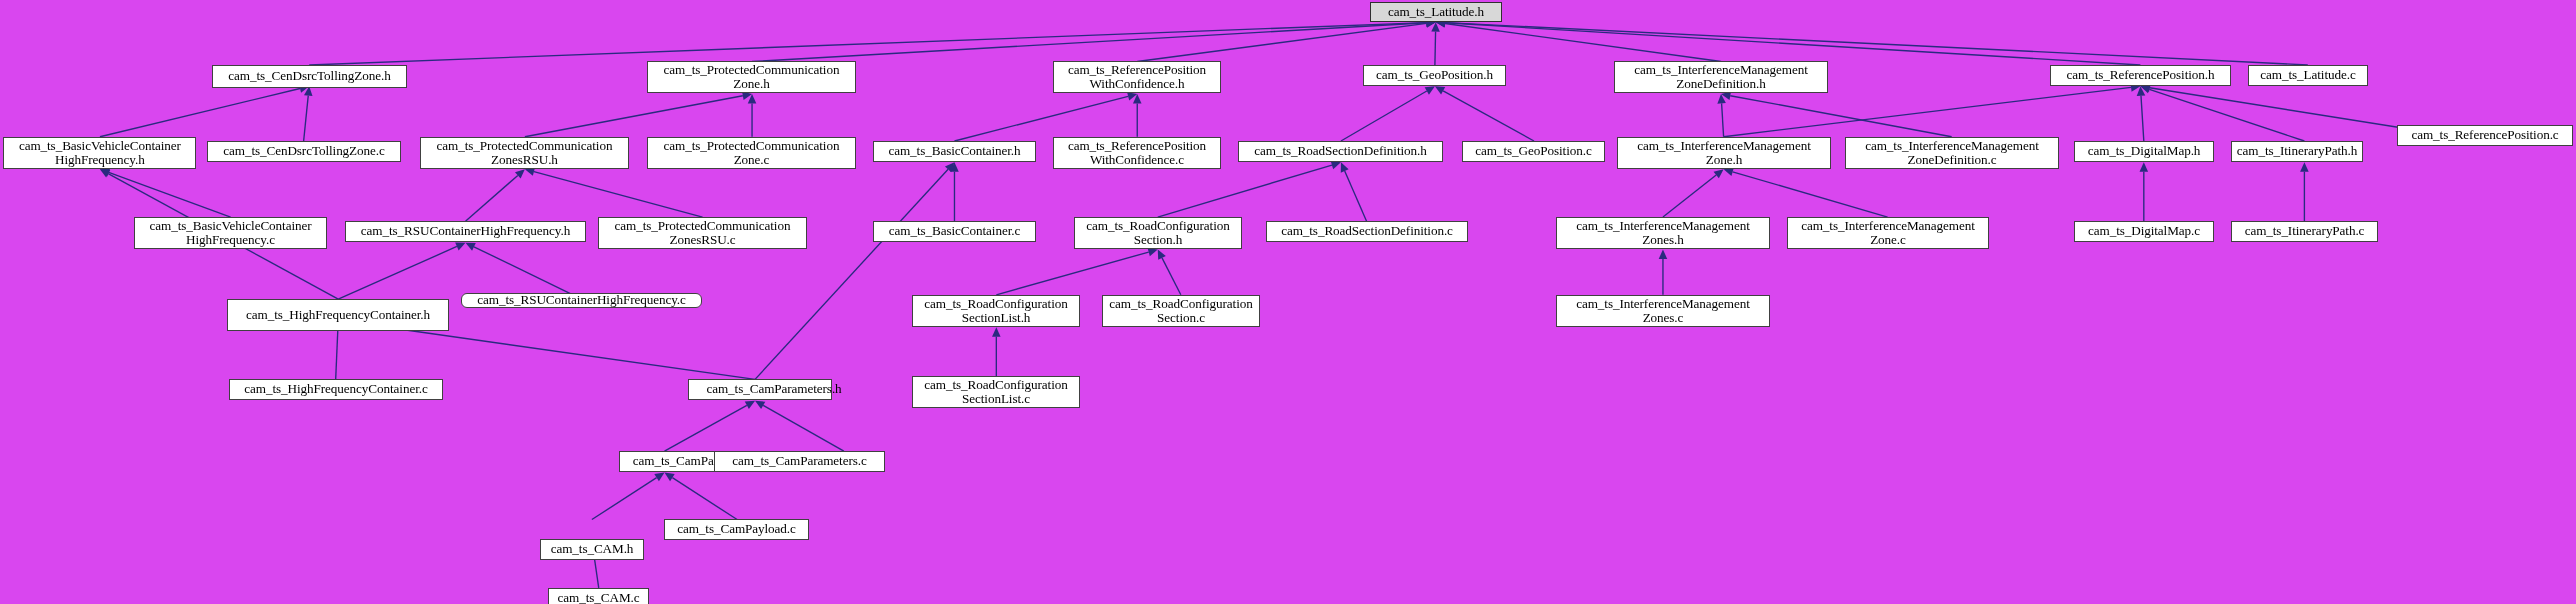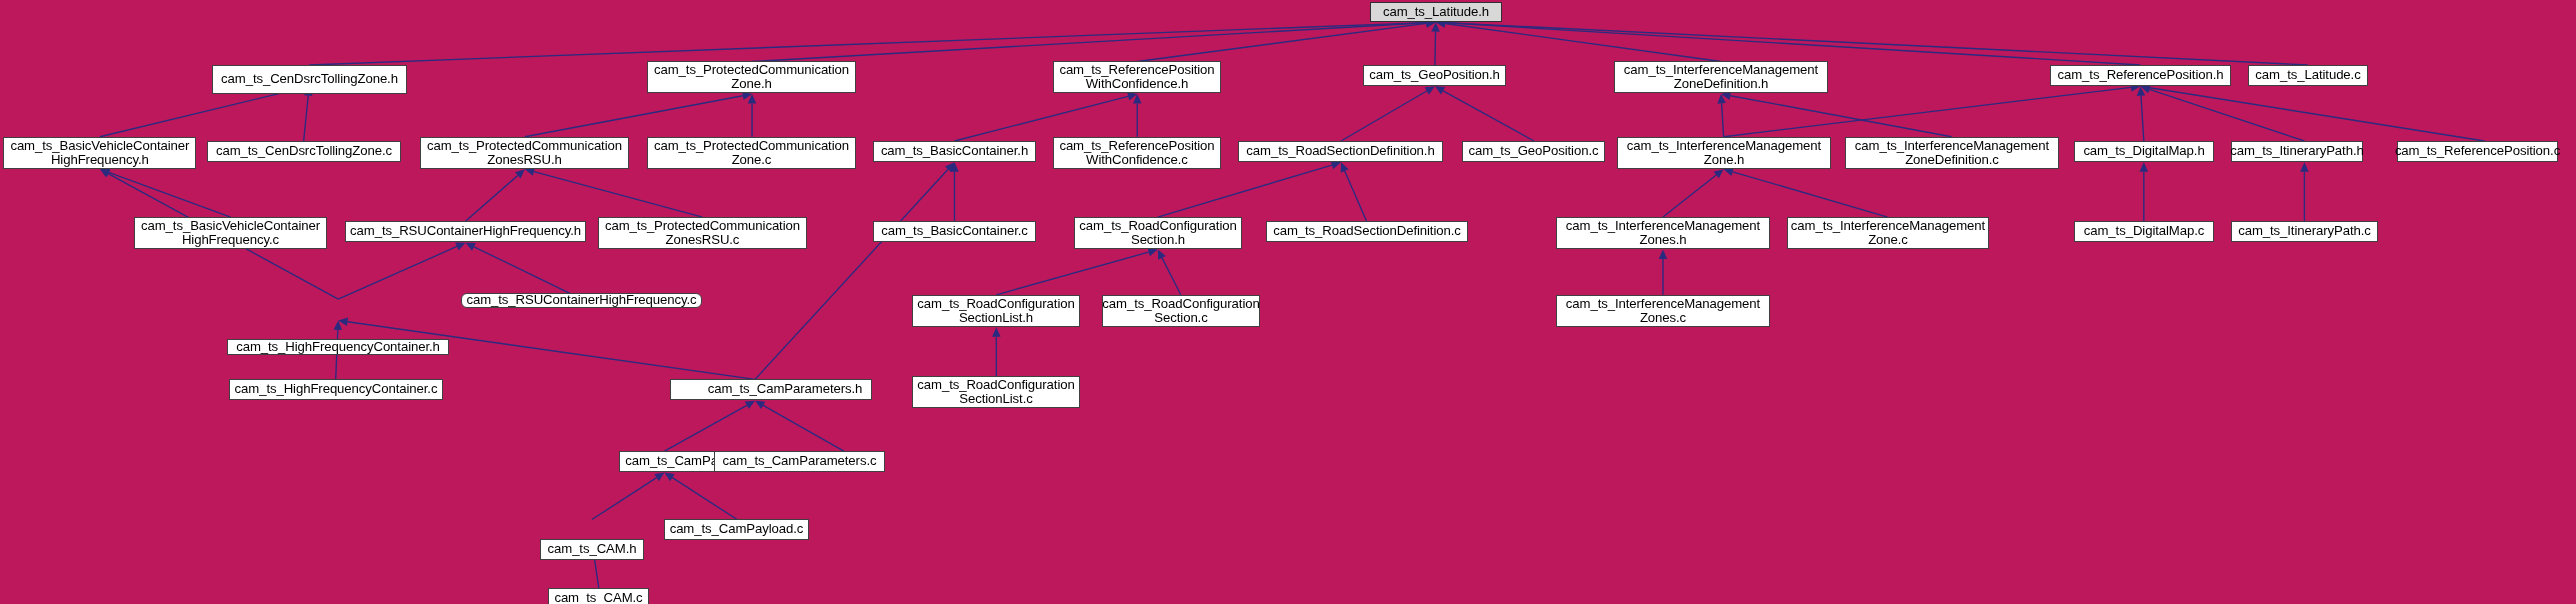--- a/index.html
+++ b/index.html
@@ -4,22 +4,22 @@
 <style>
   html, body {
     margin: 0;
     padding: 0;
     background: #ffffff;
   }
   #graph {
     position: relative;
     width: 2576px;
     height: 605px;
-    background: #be185d;
-    font-family: Liberation Sans, sans-serif;
+    background: #d946ef;
+    font-family: Liberation Serif, serif;
     overflow: hidden;
   }
   #edges {
     position: absolute;
     left: 0;
     top: 0;
     width: 2576px;
     height: 605px;
     pointer-events: none;
   }
@@ -137,21 +137,21 @@
       <line x1="988" y1="528" x2="893.5676122428126" y2="474.42778002236486" stroke="#2a2a7f" stroke-width="1.6"></line>
       <polygon points="884,469 896.0347849802512,470.078865366541 891.1004395053741,478.77669467818873" fill="#2a2a7f"></polygon>
       <line x1="693" y1="608" x2="768.7647282713264" y2="558.9757640597301" stroke="#2a2a7f" stroke-width="1.6"></line>
       <polygon points="778,553 771.4809846621127,563.1736148454909 766.04847188054,554.7779132739693" fill="#2a2a7f"></polygon>
       <line x1="863" y1="608" x2="787.2352717286736" y2="558.9757640597301" stroke="#2a2a7f" stroke-width="1.6"></line>
       <polygon points="778,553 789.95152811946,554.7779132739693 784.5190153378873,563.1736148454909" fill="#2a2a7f"></polygon>
       <line x1="701" y1="688" x2="694.5833383028552" y2="643.8854508321297" stroke="#2a2a7f" stroke-width="1.6"></line>
       <polygon points="693,633 699.5312704992778,643.1657516035591 689.6354061064326,644.6051500607002" fill="#2a2a7f"></polygon>
     </svg>
 <div class="node root" style="left: 1370px; top: 1.7px; width: 132px; height: 20.5px;">cam_ts_Latitude.h</div>
-    <div class="node" style="left: 212px; top: 65px; width: 195px; height: 29px;">cam_ts_CenDsrcTollingZone.h</div>
+    <div class="node" style="left: 212px; top: 65px; width: 195px; height: 23px;">cam_ts_CenDsrcTollingZone.h</div>
     <div class="node" style="left: 647px; top: 61px; width: 209px; height: 32px;">cam_ts_ProtectedCommunication
 Zone.h</div>
     <div class="node" style="left: 1053px; top: 61px; width: 168px; height: 32px;">cam_ts_ReferencePosition
 WithConfidence.h</div>
     <div class="node" style="left: 1363px; top: 65px; width: 143px; height: 21.4px;">cam_ts_GeoPosition.h</div>
     <div class="node" style="left: 1614px; top: 61px; width: 214px; height: 32px;">cam_ts_InterferenceManagement
 ZoneDefinition.h</div>
     <div class="node" style="left: 2050px; top: 65px; width: 181px; height: 21.4px;">cam_ts_ReferencePosition.h</div>
     <div class="node" style="left: 2248px; top: 65px; width: 120px; height: 21.4px;">cam_ts_Latitude.c</div>
     <div class="node" style="left: 3.4px; top: 137px; width: 193px; height: 32px;">cam_ts_BasicVehicleContainer
@@ -165,47 +165,47 @@
     <div class="node" style="left: 1053px; top: 137px; width: 168px; height: 32px;">cam_ts_ReferencePosition
 WithConfidence.c</div>
     <div class="node" style="left: 1238px; top: 141px; width: 205px; height: 21.4px;">cam_ts_RoadSectionDefinition.h</div>
     <div class="node" style="left: 1462px; top: 141px; width: 143px; height: 21.4px;">cam_ts_GeoPosition.c</div>
     <div class="node" style="left: 1617px; top: 137px; width: 214px; height: 32px;">cam_ts_InterferenceManagement
 Zone.h</div>
     <div class="node" style="left: 1845px; top: 137px; width: 214px; height: 32px;">cam_ts_InterferenceManagement
 ZoneDefinition.c</div>
     <div class="node" style="left: 2074px; top: 141px; width: 140px; height: 21.4px;">cam_ts_DigitalMap.h</div>
     <div class="node" style="left: 2231px; top: 141px; width: 132px; height: 21.4px;">cam_ts_ItineraryPath.h</div>
-    <div class="node" style="left: 2397px; top: 141px; width: 161px; height: 21.4px;">cam_ts_ReferencePosition.c</div>
+    <div class="node" style="left: 2397px; top: 125px; width: 176px; height: 21.4px;">cam_ts_ReferencePosition.c</div>
     <div class="node" style="left: 134px; top: 217px; width: 193px; height: 32px;">cam_ts_BasicVehicleContainer
 HighFrequency.c</div>
     <div class="node" style="left: 345px; top: 221px; width: 241px; height: 21.4px;">cam_ts_RSUContainerHighFrequency.h</div>
     <div class="node" style="left: 598px; top: 217px; width: 209px; height: 32px;">cam_ts_ProtectedCommunication
 ZonesRSU.c</div>
     <div class="node" style="left: 873px; top: 221px; width: 163px; height: 21.4px;">cam_ts_BasicContainer.c</div>
     <div class="node" style="left: 1074px; top: 217px; width: 168px; height: 32px;">cam_ts_RoadConfiguration
 Section.h</div>
     <div class="node" style="left: 1266px; top: 221px; width: 202px; height: 21.4px;">cam_ts_RoadSectionDefinition.c</div>
     <div class="node" style="left: 1556px; top: 217px; width: 214px; height: 32px;">cam_ts_InterferenceManagement
 Zones.h</div>
     <div class="node" style="left: 1787px; top: 217px; width: 202px; height: 32px;">cam_ts_InterferenceManagement
 Zone.c</div>
     <div class="node" style="left: 2074px; top: 221px; width: 140px; height: 21.4px;">cam_ts_DigitalMap.c</div>
     <div class="node" style="left: 2231px; top: 221px; width: 147px; height: 21.4px;">cam_ts_ItineraryPath.c</div>
-    <div class="node" style="left: 227px; top: 299px; width: 222px; height: 16px; margin-top: 40px;">cam_ts_HighFrequencyContainer.h</div>
+    <div class="node" style="left: 227px; top: 299px; width: 222px; height: 32px;">cam_ts_HighFrequencyContainer.h</div>
     <div class="node" style="left: 461px; top: 293px; width: 241px; height: 15px; border-radius: 6px;">cam_ts_RSUContainerHighFrequency.c</div>
     <div class="node" style="left: 912px; top: 295px; width: 168px; height: 32px;">cam_ts_RoadConfiguration
 SectionList.h</div>
     <div class="node" style="left: 1102px; top: 295px; width: 158px; height: 32px;">cam_ts_RoadConfiguration
 Section.c</div>
     <div class="node" style="left: 1556px; top: 295px; width: 214px; height: 32px;">cam_ts_InterferenceManagement
 Zones.c</div>
     <div class="node" style="left: 229px; top: 379px; width: 214px; height: 21.4px;">cam_ts_HighFrequencyContainer.c</div>
     <div class="node" style="left: 912px; top: 376px; width: 168px; height: 32px;">cam_ts_RoadConfiguration
 SectionList.c</div>
-    <div class="node" style="left: 670px; top: 379px; width: 202px; height: 21.4px; padding-left: 28px;">cam_ts_CamParameters.h</div>
+    <div class="node" style="left: 688px; top: 379px; width: 144px; height: 21.4px; padding-left: 28px;">cam_ts_CamParameters.h</div>
     <div class="node" style="left: 591px; top: 451px; width: 147px; height: 21.4px; margin-left: 28px;">cam_ts_CamPayload.h</div>
     <div class="node" style="left: 714px; top: 451px; width: 171px; height: 21.4px;">cam_ts_CamParameters.c</div>
     <div class="node" style="left: 540px; top: 539px; width: 104px; height: 21.4px;">cam_ts_CAM.h</div>
     <div class="node" style="left: 664px; top: 519px; width: 145px; height: 21.4px;">cam_ts_CamPayload.c</div>
     <div class="node" style="left: 548px; top: 588px; width: 101px; height: 21.4px;">cam_ts_CAM.c</div>
   </div>
 
 
 </body></html>

